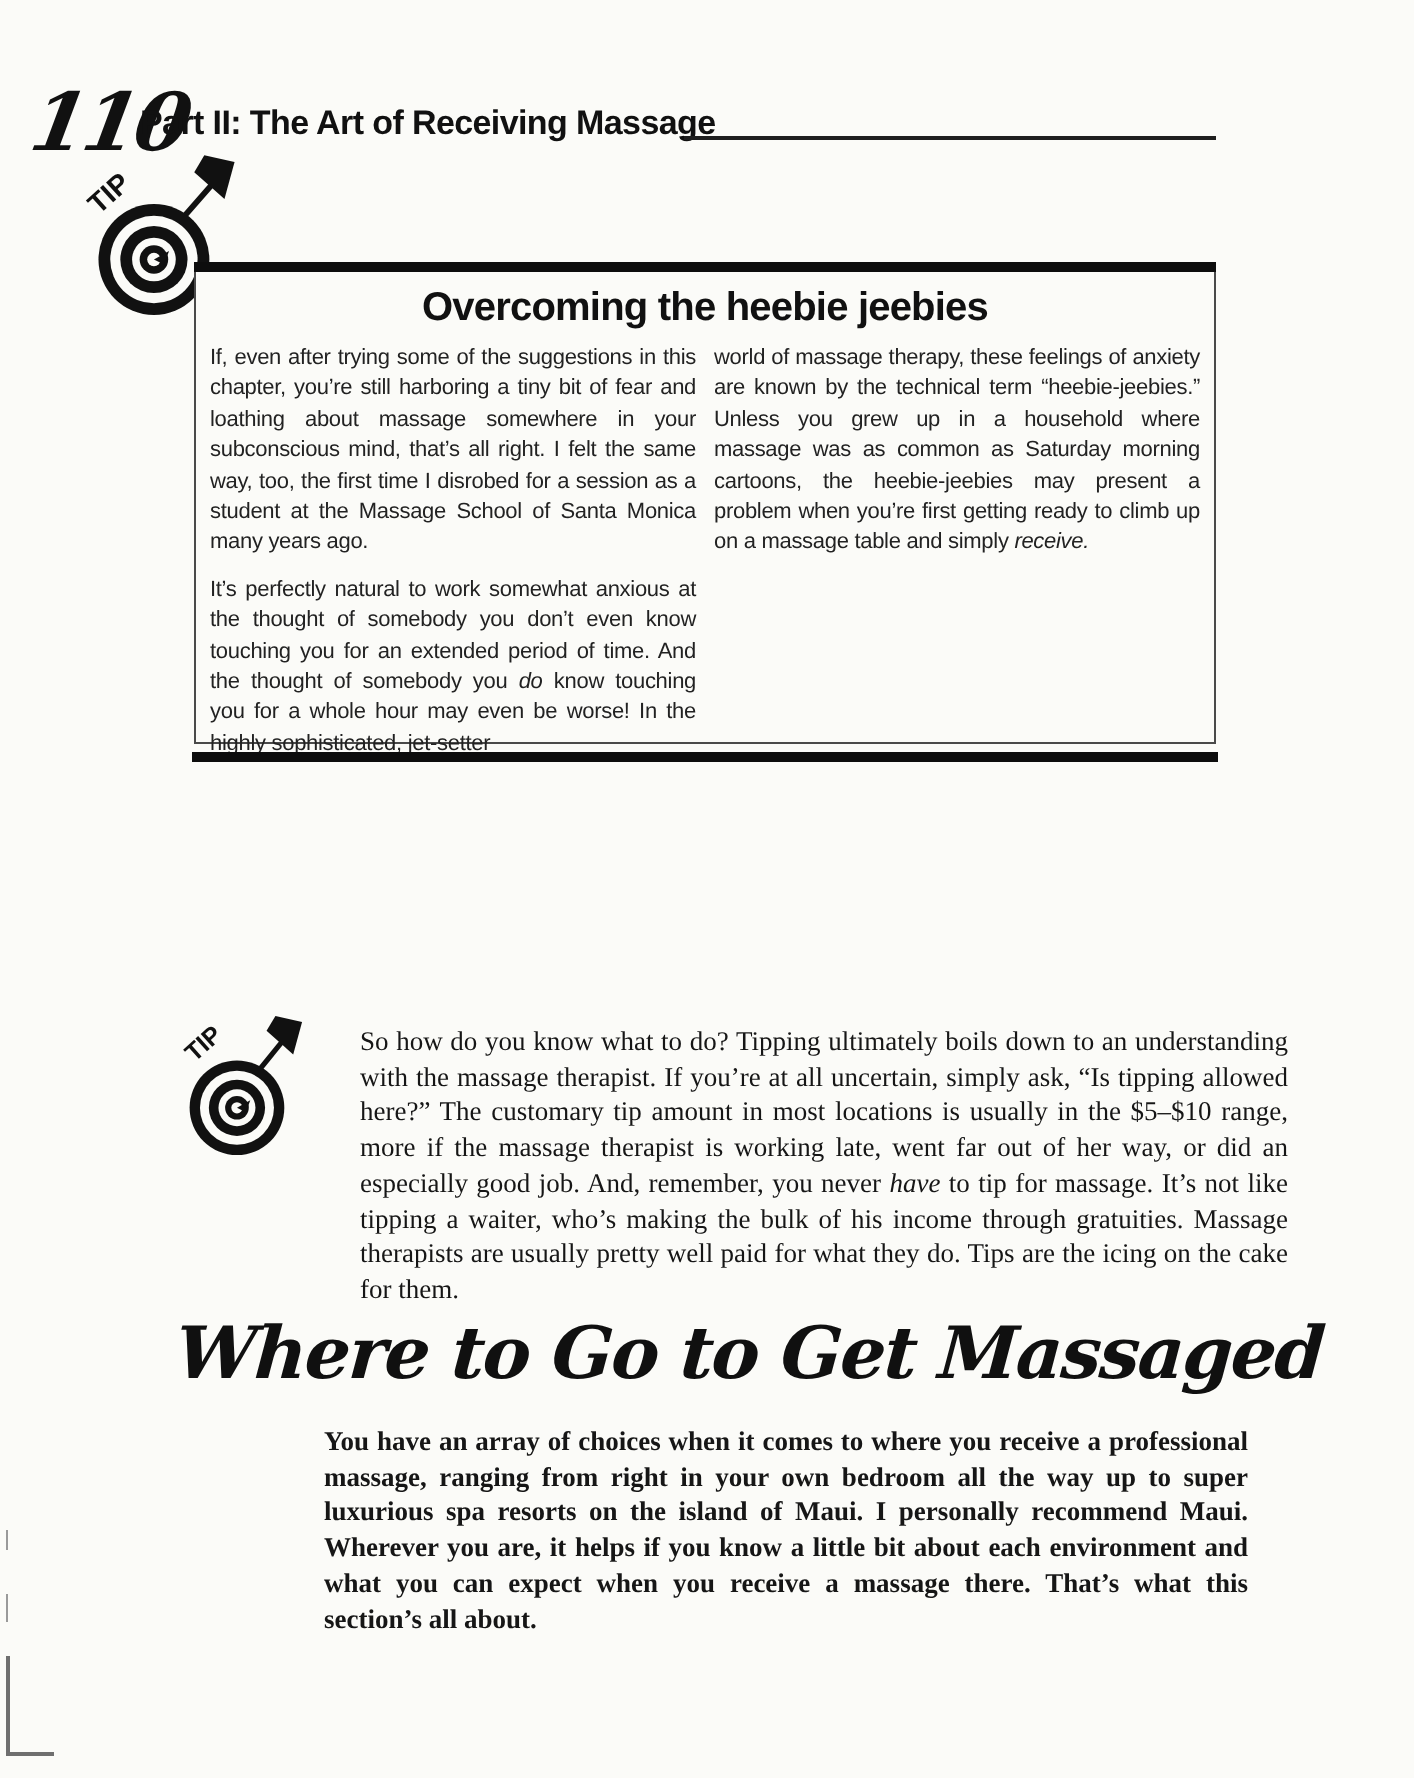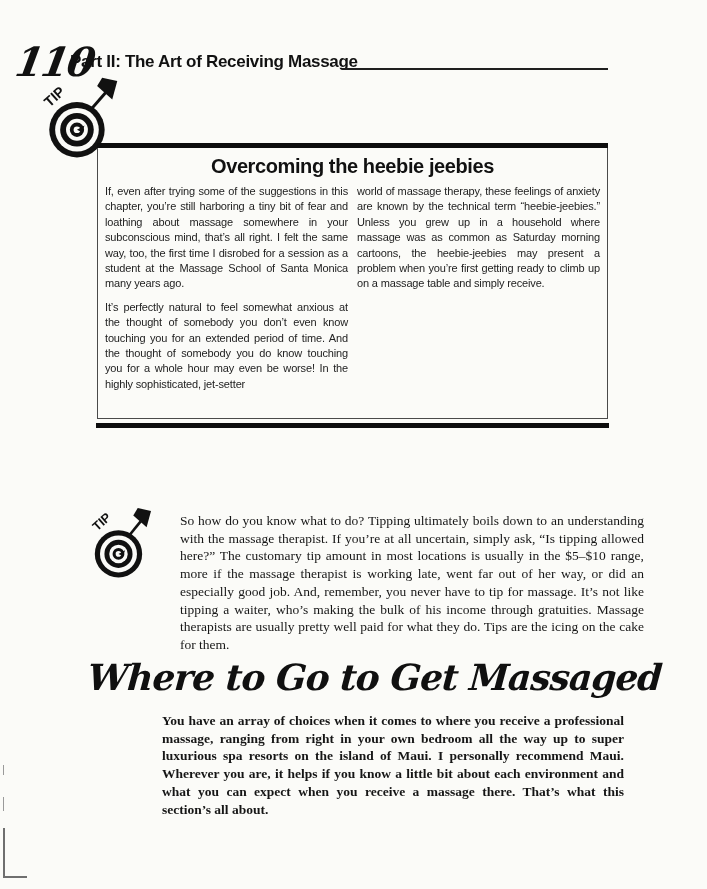--- a/index.html
+++ b/index.html
@@ -29,21 +29,21 @@
   .header-rule{
     position:absolute;left:342px;top:68px;width:266px;height:2px;
     background:#1f1f1f;
   }
   
   .tip-icon{position:absolute;}
   .tip-icon.tip1{left:40px;top:76px;width:84px;height:84px;}
   .tip-icon.tip2{left:80px;top:506px;width:74px;height:78px;}
   
   .sidebar-box{
-    position:absolute;left:97px;top:144px;width:511px;height:275px;
+    position:absolute;left:97px;top:132px;width:511px;height:240px;
     border:1px solid #4a4a4a;
     background:#fbfbf8;
     box-sizing:border-box;
   }
   .sidebar-box::before{ 
     content:"";position:absolute;left:-1px;top:-2px;right:-1px;height:5px;
     background:#0d0d0d;
   }
   .sidebar-box::after{ 
     content:"";position:absolute;left:-2px;bottom:-10px;right:-2px;height:5px;
@@ -73,21 +73,21 @@
   .body-para{
     position:absolute;
     font-size:13.5px;line-height:17.7px;
     text-align:justify;
     color:#161616;
     margin:0;
   }
   .para-tipping{left:162px;top:430px;width:460px;}
   .para-tip-advice{left:180px;top:512px;width:464px;}
   .para-choices{left:162px;top:712px;width:462px;font-weight:bold;}
-  .it{}
+  .it{font-style:italic;}
   
   .section-heading{
     position:absolute;left:88px;top:656px;
     font-family:"DejaVu Serif", serif;
     font-style:italic;font-weight:bold;
     font-size:36px;letter-spacing:-1px;
     transform:skewX(-4deg);
     margin:0;color:#101010;
     white-space:nowrap;
   }
@@ -120,21 +120,21 @@
       <circle cx="44" cy="64" r="4" fill="#fbfbf8"></circle>
       <polygon points="44,64 53,59 50,67" fill="#111"></polygon>
     </svg>
   </div>
 
   <section class="sidebar-box">
     <h2 class="sidebar-title">Overcoming the heebie jeebies</h2>
     <div class="sidebar-cols">
       <div class="sidebar-col">
         <p><span>If, even after trying some of the suggestions in this chapter, you’re still harboring a tiny bit of fear and loathing about massage somewhere in your subconscious mind, that’s all right. I felt the same way, too, the first time I disrobed for a session as a student at the Massage School of Santa Monica many years ago.</span></p>
-        <p><span>It’s perfectly natural to feel somewhat anxious at the thought of somebody you don’t even know touching you for an extended period of time. And the thought of somebody you </span><span class="it">do</span><span> know touching you for a whole hour may even be worse! In the highly sophisticated, jet-setter</span></p>
+        <p><span>It’s perfectly natural to work somewhat anxious at the thought of somebody you don’t even know touching you for an extended period of time. And the thought of somebody you </span><span class="it">do</span><span> know touching you for a whole hour may even be worse! In the highly sophisticated, jet-setter</span></p>
       </div>
       <div class="sidebar-col">
         <p><span>world of massage therapy, these feelings of anxiety are known by the technical term “heebie-jeebies.” Unless you grew up in a household where massage was as common as Saturday morning cartoons, the heebie-jeebies may present a problem when you’re first getting ready to climb up on a massage table and simply </span><span class="it">receive.</span></p>
       </div>
     </div>
   </section>
 
 
   <div class="tip-icon tip2">
     <svg viewBox="0 0 100 100" width="74" height="78">

